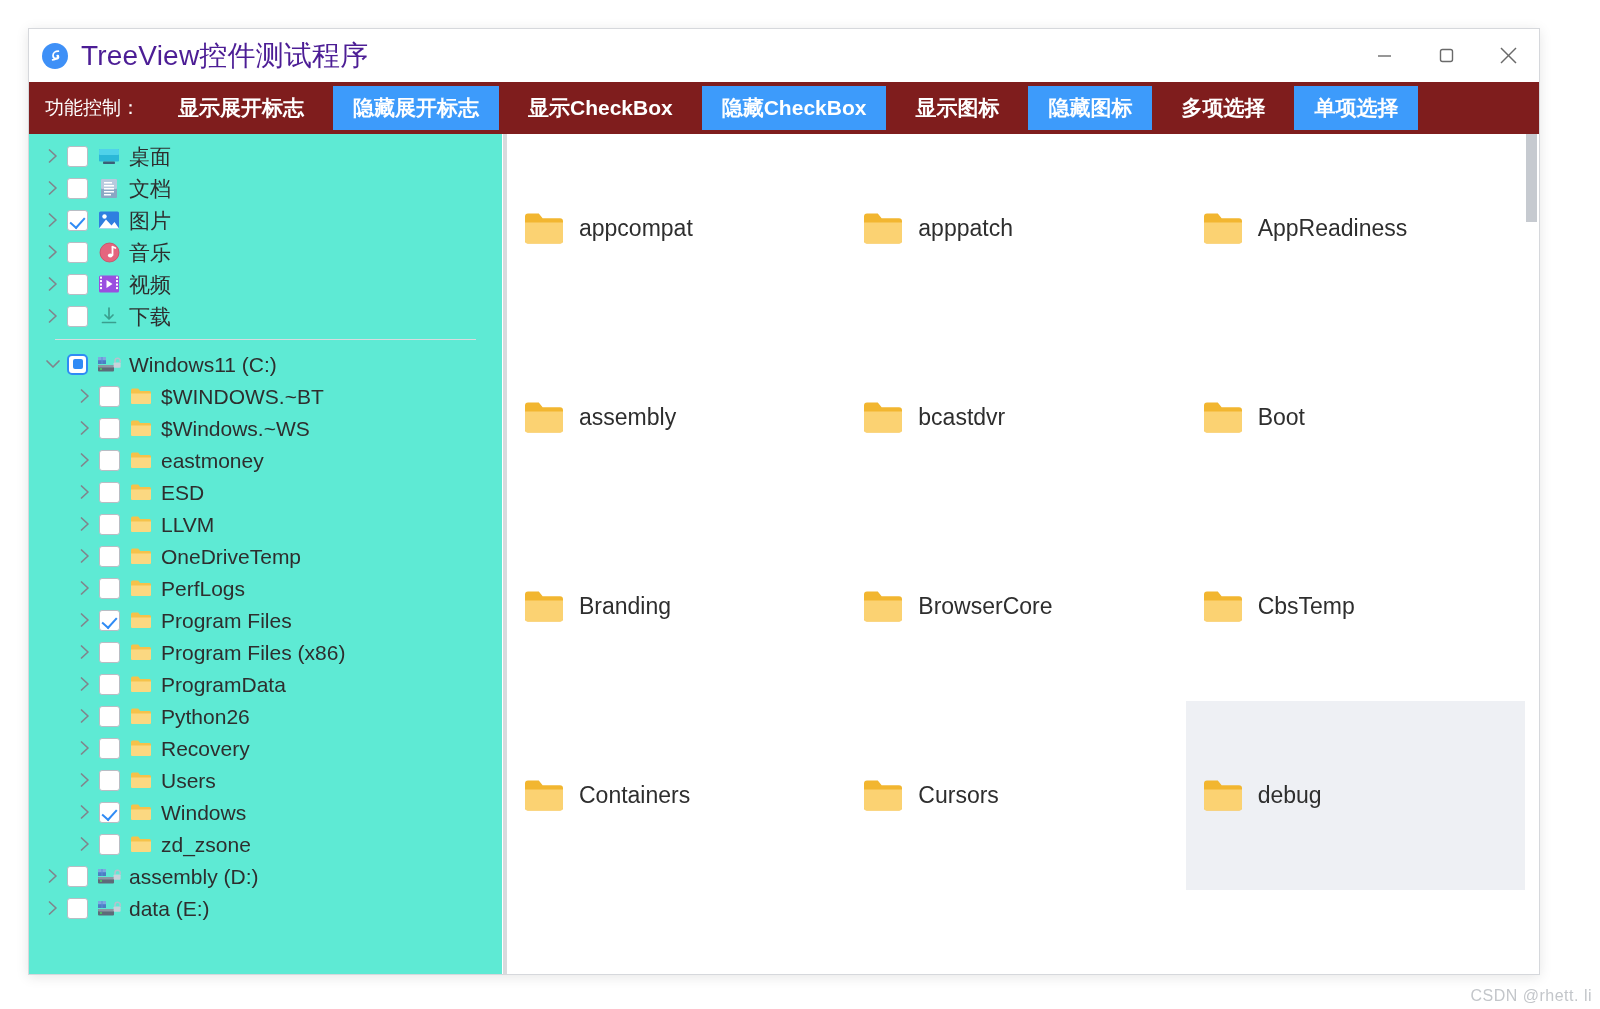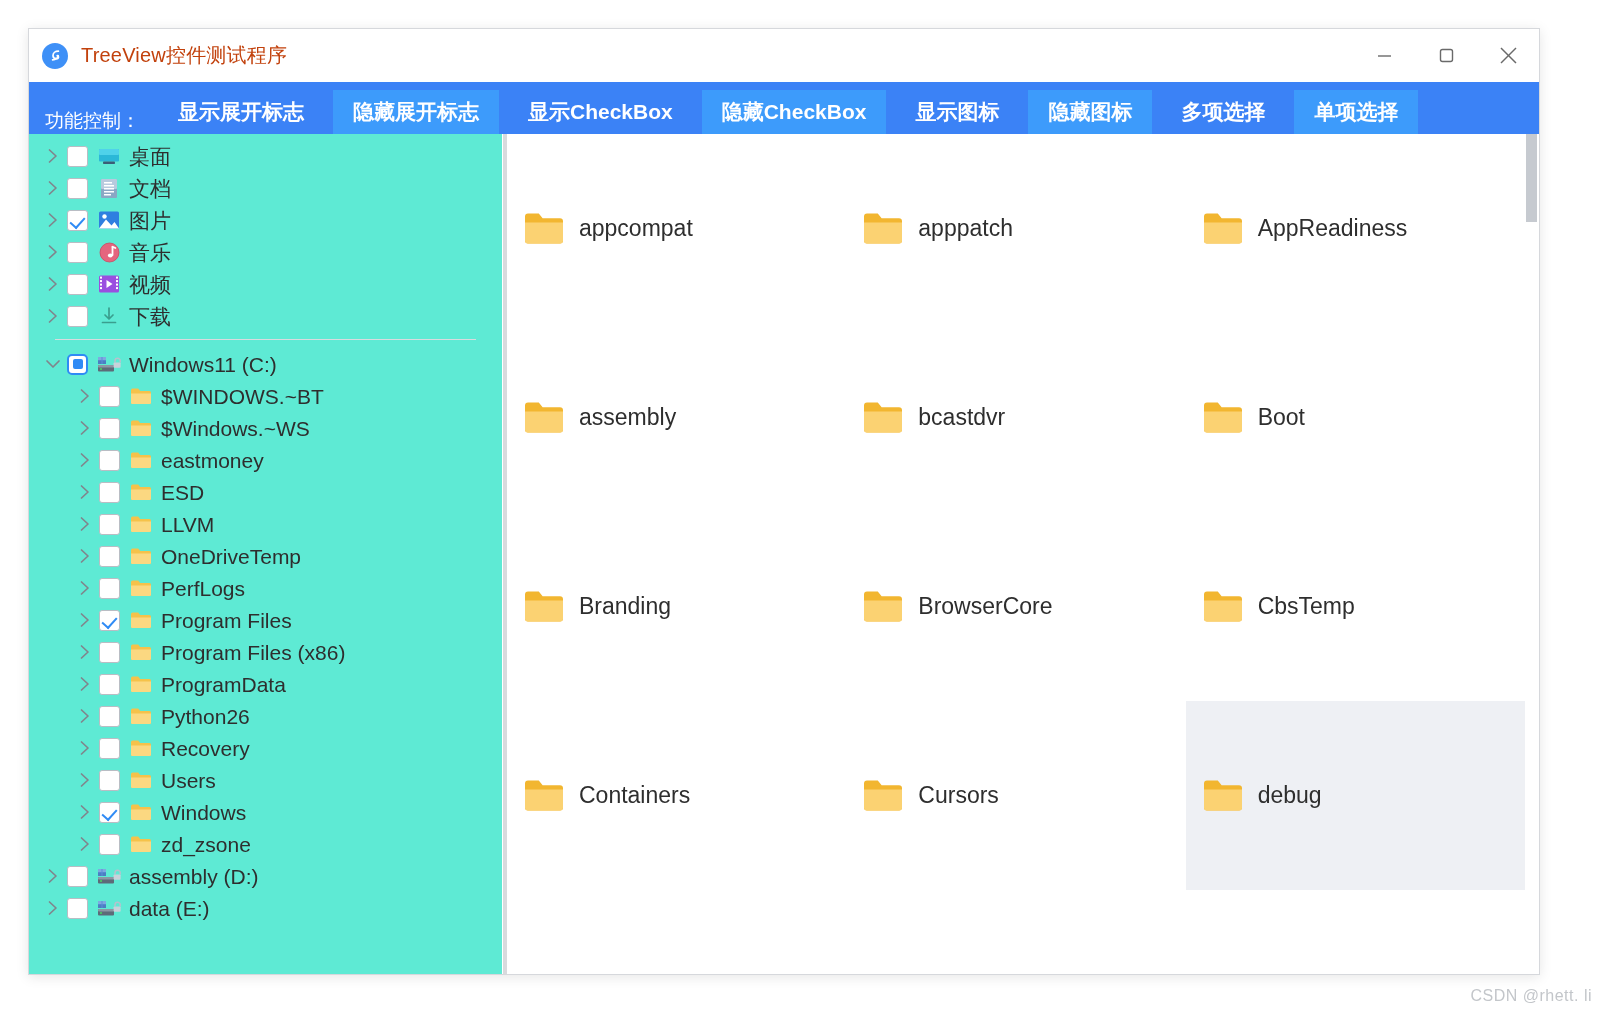--- a/index.html
+++ b/index.html
@@ -34,41 +34,41 @@
     width: 26px; height: 26px;
     margin-left: 13px;
     border-radius: 50%;
     background: #3e90f7;
     display: flex; align-items: center; justify-content: center;
     flex: 0 0 auto;
   }
   #app-icon svg { display:block; }
   #title-text {
     margin-left: 13px;
-    font-size: 20px;
-    color: #c2410c;
+    font-size: 28px;
+    color: #4c1d95;
     letter-spacing: 0.2px;
     white-space: nowrap;
   }
   .win-ctrl-group {
     margin-left: auto;
     display: flex; align-items: center; height: 100%;
   }
   .win-ctrl {
     width: 62px; height: 53px;
     display: flex; align-items: center; justify-content: center;
     color: #5a5a5a;
   }
   .win-ctrl svg { display:block; }
 
   
   #toolbar {
     height: 52px;
-    background: #3b82f6;
-    display: flex; align-items: flex-end;
+    background: #7f1d1d;
+    display: flex; align-items: center;
     flex: 0 0 auto;
   }
   #toolbar-label {
     display: flex; align-items: center;
     padding-left: 16px; padding-right: 18px;
     font-size: 19px; color: #ffffff;
     white-space: nowrap;
   }
   .tb-btn {
     display: flex; align-items: center; justify-content: center;

